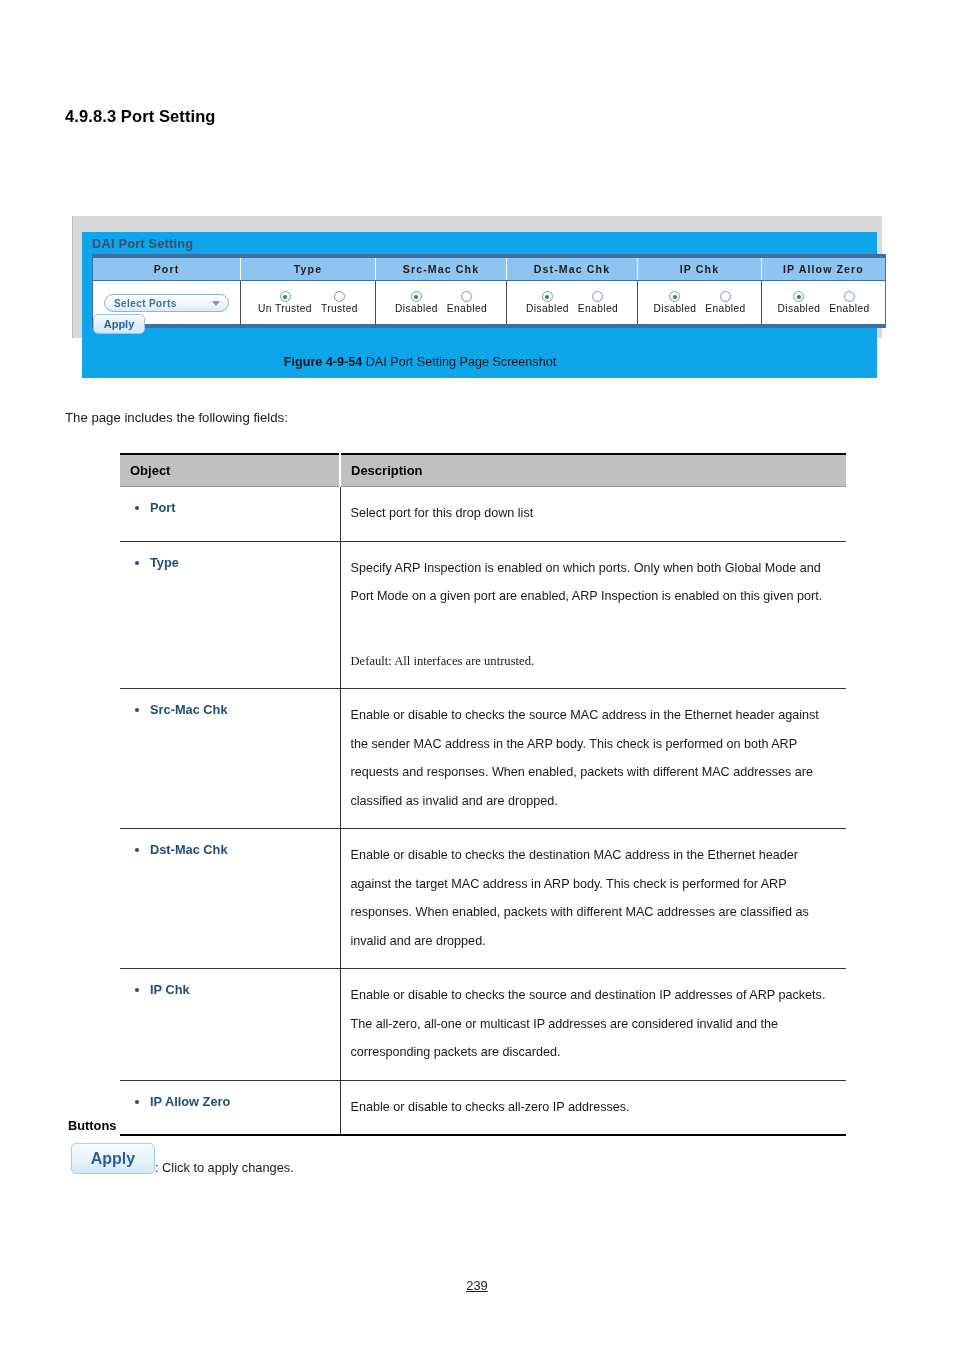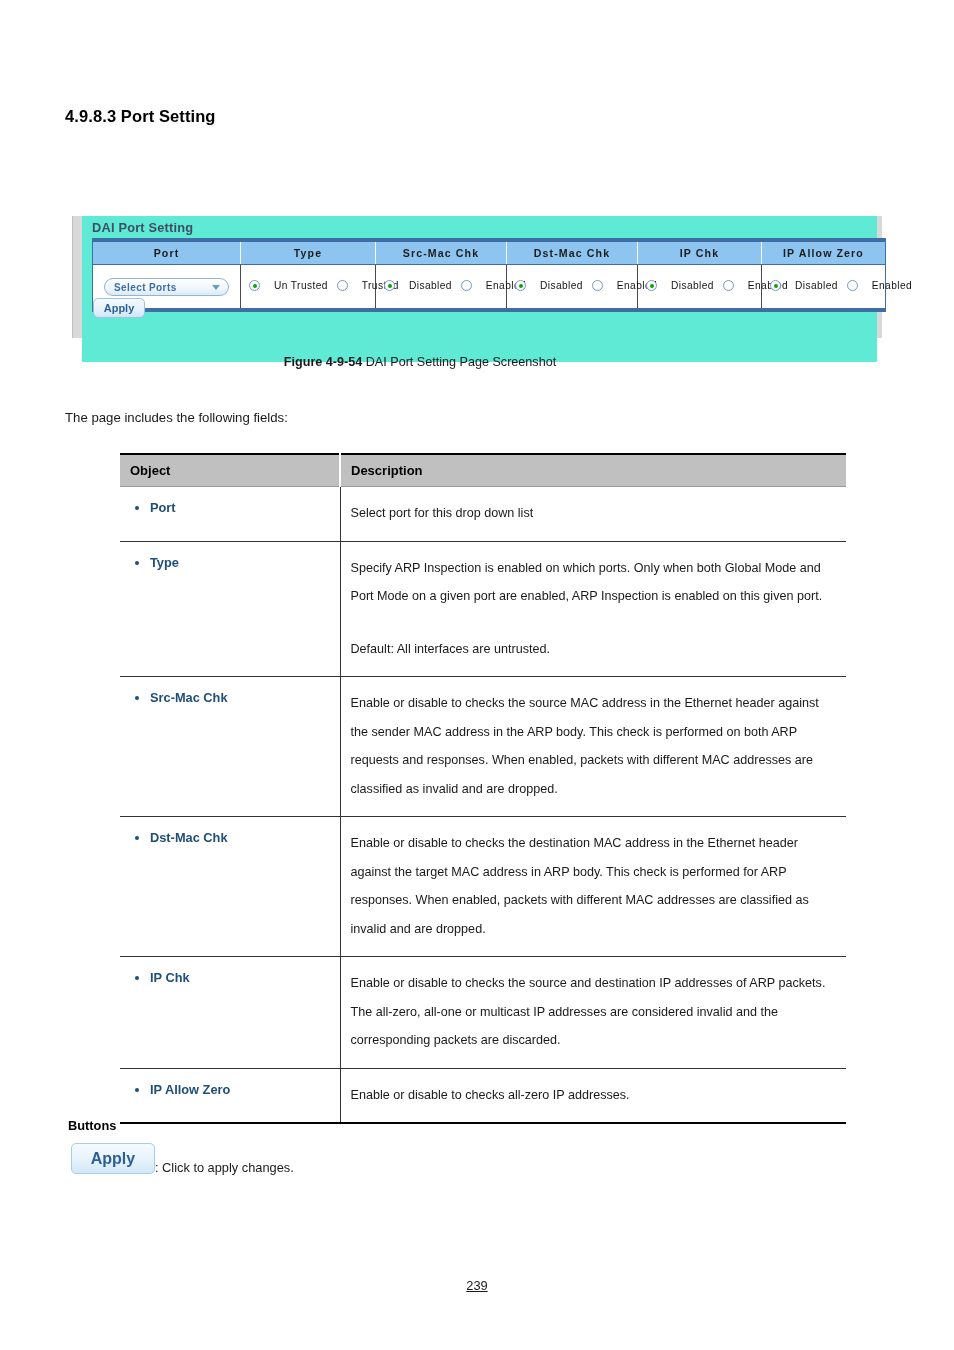--- a/index.html
+++ b/index.html
@@ -51,24 +51,24 @@
     top: 216px;
     width: 810px;
     height: 122px;
     background: #d9d9d9;
     border-left: 1px solid #bfbfbf;
     box-sizing: border-box;
   }
   .figure-inner {
     position: absolute;
     left: 9px;
-    top: 0px;
+    top: 16px;
     width: 795px;
     height: 146px;
-    background: #5eead4;
+    background: #0ea5e9;
   }
   .panel-title {
     position: absolute;
     left: 10px;
     top: 4px;
     font-size: 12.8px;
     font-weight: bold;
     color: #3f4f63;
     letter-spacing: 0.2px;
     font-family: "Liberation Sans", sans-serif;
@@ -117,22 +117,23 @@
     display: inline-flex;
     align-items: center;
     gap: 9px;
     font-size: 10.2px;
     letter-spacing: 0.4px;
     font-family: "Liberation Sans", sans-serif;
   }
   .radio-opt {
     display: inline-flex;
     align-items: center;
-    gap: 14px;
+    gap: 1px;
     white-space: nowrap;
+    flex-direction: column;
   }
   .rb {
     width: 11px;
     height: 11px;
     border-radius: 50%;
     border: 1px solid #7b9dc2;
     background: radial-gradient(circle at 50% 45%, #ffffff 45%, #e8eef5 100%);
     display: inline-block;
     position: relative;
     box-sizing: border-box;
@@ -268,21 +269,21 @@
     content: "";
     position: absolute;
     left: 3px;
     top: 8px;
     width: 4px;
     height: 4px;
     border-radius: 50%;
     background: #1f4e79;
   }
   .desc-p { margin: 0; }
-  .desc-p + .desc-p { margin-top: 24px; }
+  .desc-p + .desc-p { margin-top: 36px; font-family: Liberation Serif, serif; }
 
   
   .buttons-title {
     position: absolute;
     left: 68px;
     top: 1118px;
     font-size: 12.8px;
     font-weight: bold;
     color: #000;
     text-align: right;

